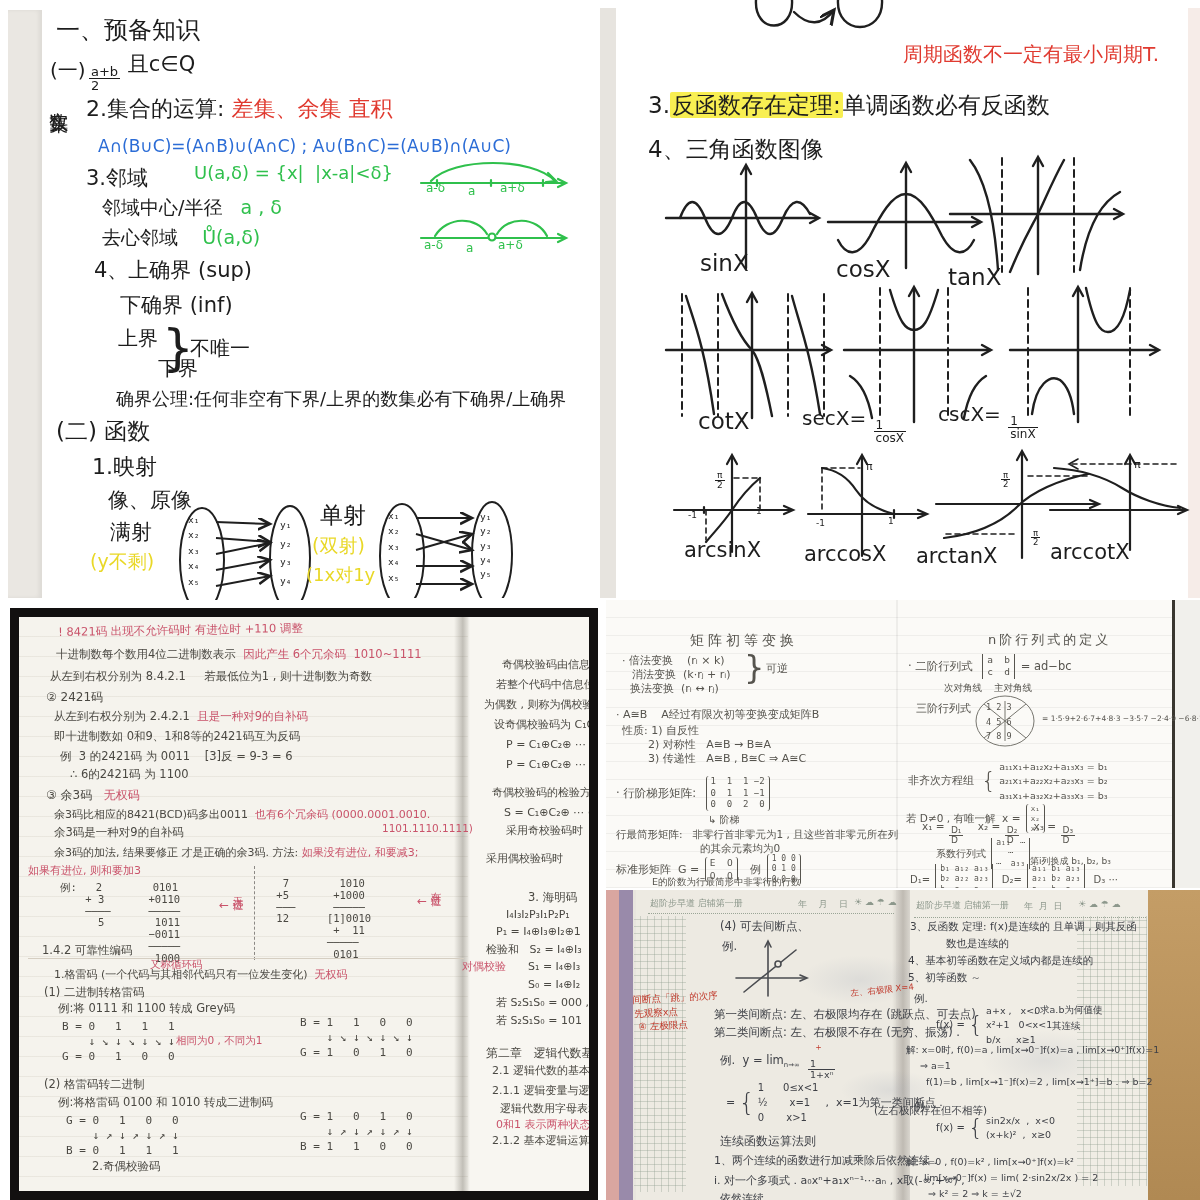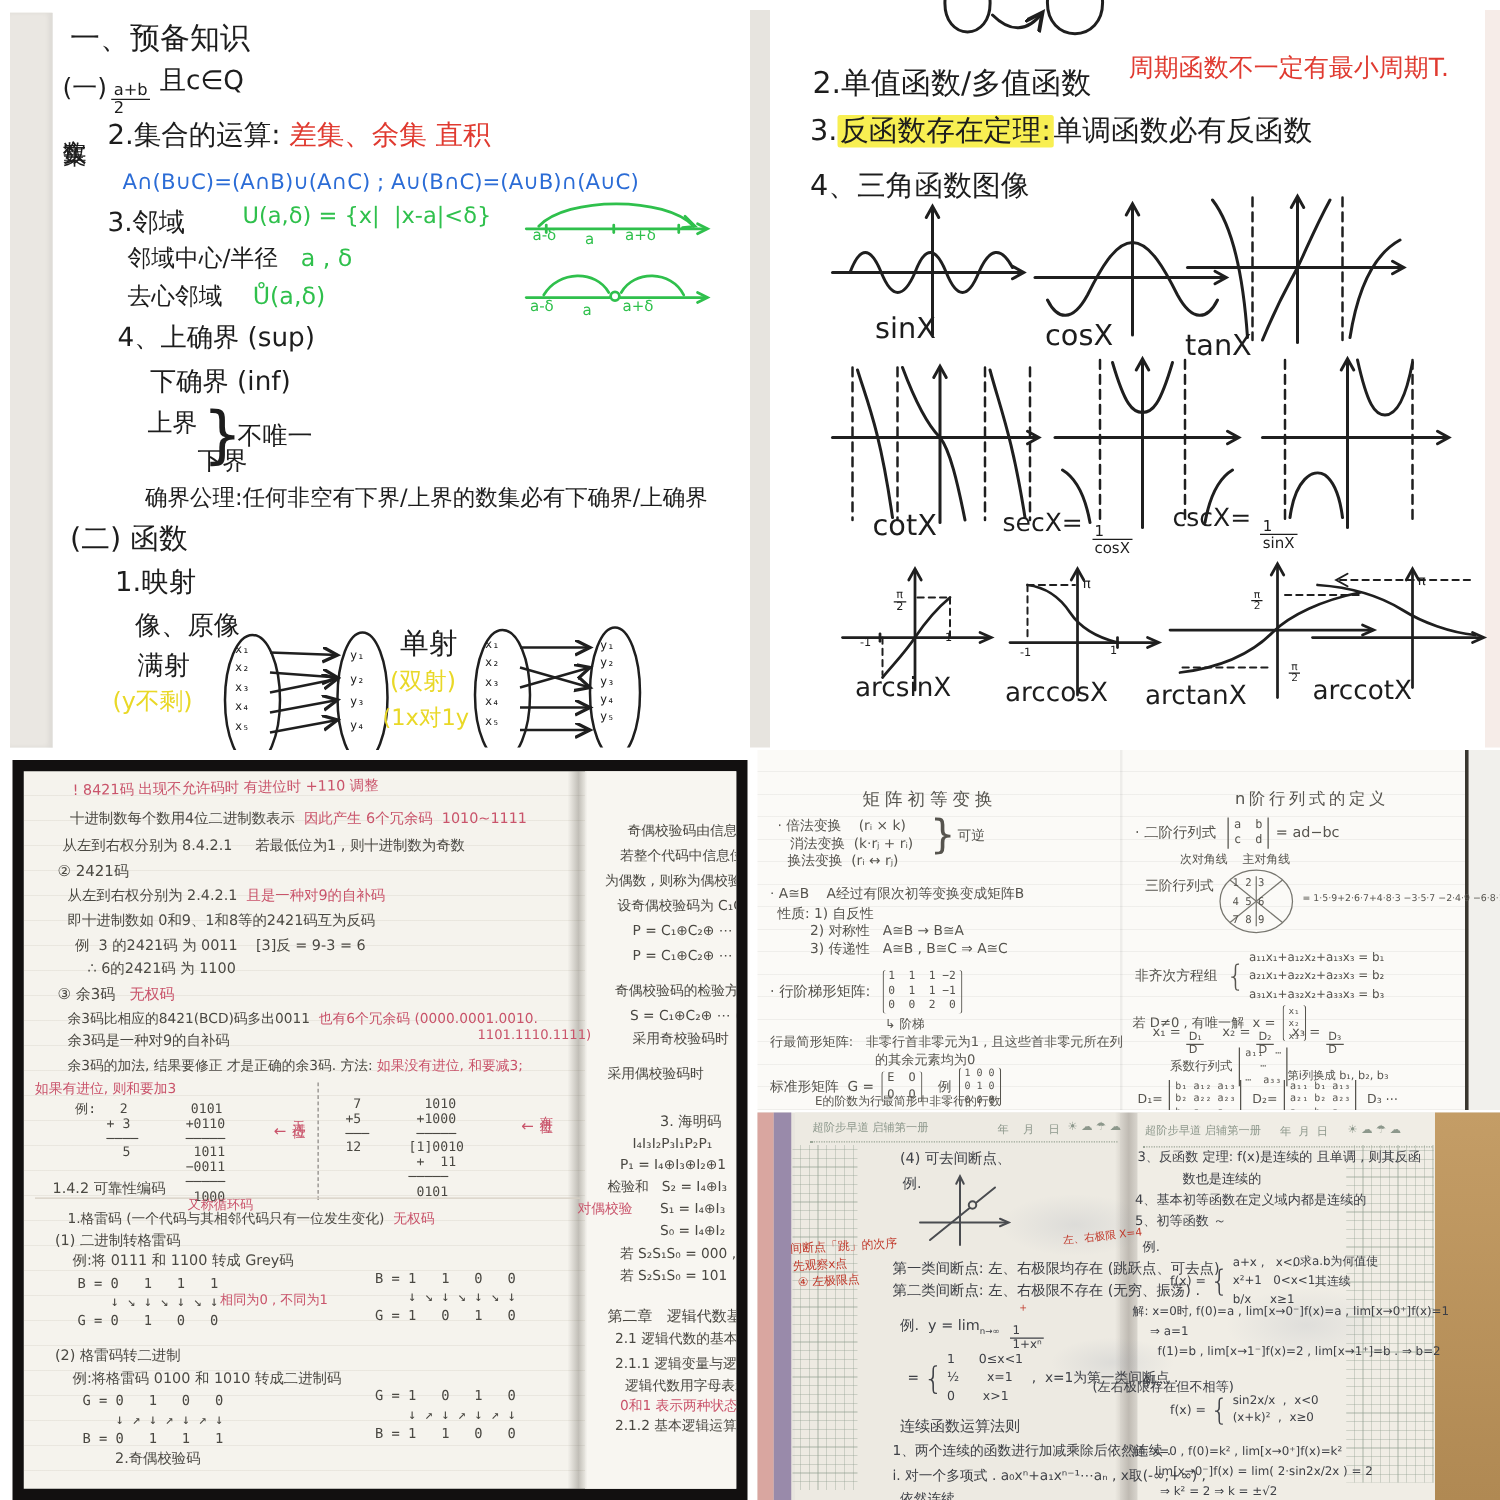--- a/index.html
+++ b/index.html
@@ -322,21 +322,20 @@
 y₂
 y₃
 y₄
 y₅</div>
       <div class="ln green" style="left: 426px; top: 181px; font-size: 12px;"><span class="green" style="font-size: 12px;">a-δ</span></div>
       <div class="ln green" style="left: 468px; top: 184px; font-size: 12px;"><span class="green" style="font-size: 12px;">a</span></div>
       <div class="ln green" style="left: 500px; top: 181px; font-size: 12px;"><span class="green" style="font-size: 12px;">a+δ</span></div>
       <div class="ln green" style="left: 424px; top: 238px; font-size: 12px;"><span class="green" style="font-size: 12px;">a-δ</span></div>
       <div class="ln green" style="left: 466px; top: 241px; font-size: 12px;"><span class="green" style="font-size: 12px;">a</span></div>
       <div class="ln green" style="left: 498px; top: 238px; font-size: 12px;"><span class="green" style="font-size: 12px;">a+δ</span></div>
-      <div class="ln ink" style="left: 650px; top: 52px; font-size: 24px;"><span style="font-size: 24px;">2.单值函数/多值函数</span></div>
       <div class="ln red" style="left: 903px; top: 42px; font-size: 20px;"><span class="red" style="font-size: 20px;">周期函数不一定有最小周期T.</span></div>
       <div class="ln ink" style="left: 648px; top: 92px; font-size: 23px;"><span>3.</span><span class="hl">反函数存在定理:</span><span>单调函数必有反函数</span></div>
       <div class="ln ink" style="left: 648px; top: 136px; font-size: 23px;"><span style="font-size: 23px;">4、三角函数图像</span></div>
       <div class="ln ink" style="left: 700px; top: 250px; font-size: 23px;"><span style="font-size: 23px;">sinX</span></div>
       <div class="ln ink" style="left: 836px; top: 256px; font-size: 23px;"><span style="font-size: 23px;">cosX</span></div>
       <div class="ln ink" style="left: 948px; top: 264px; font-size: 23px;"><span style="font-size: 23px;">tanX</span></div>
       <div class="ln ink" style="left: 698px; top: 408px; font-size: 23px;"><span style="font-size: 23px;">cotX</span></div>
       <div class="ln ink" style="left: 802px; top: 406px; font-size: 20px;"><span>secX= </span><span class="fr" style="font-size: 12px;"><span class="fn">1</span><span class="fd">cosX</span></span></div>
       <div class="ln ink" style="left: 938px; top: 402px; font-size: 20px;"><span>cscX= </span><span class="fr" style="font-size: 12px;"><span class="fn">1</span><span class="fd">sinX</span></span></div>
       <div class="ln ink" style="left: 684px; top: 538px; font-size: 21px;"><span style="font-size: 21px;">arcsinX</span></div>

